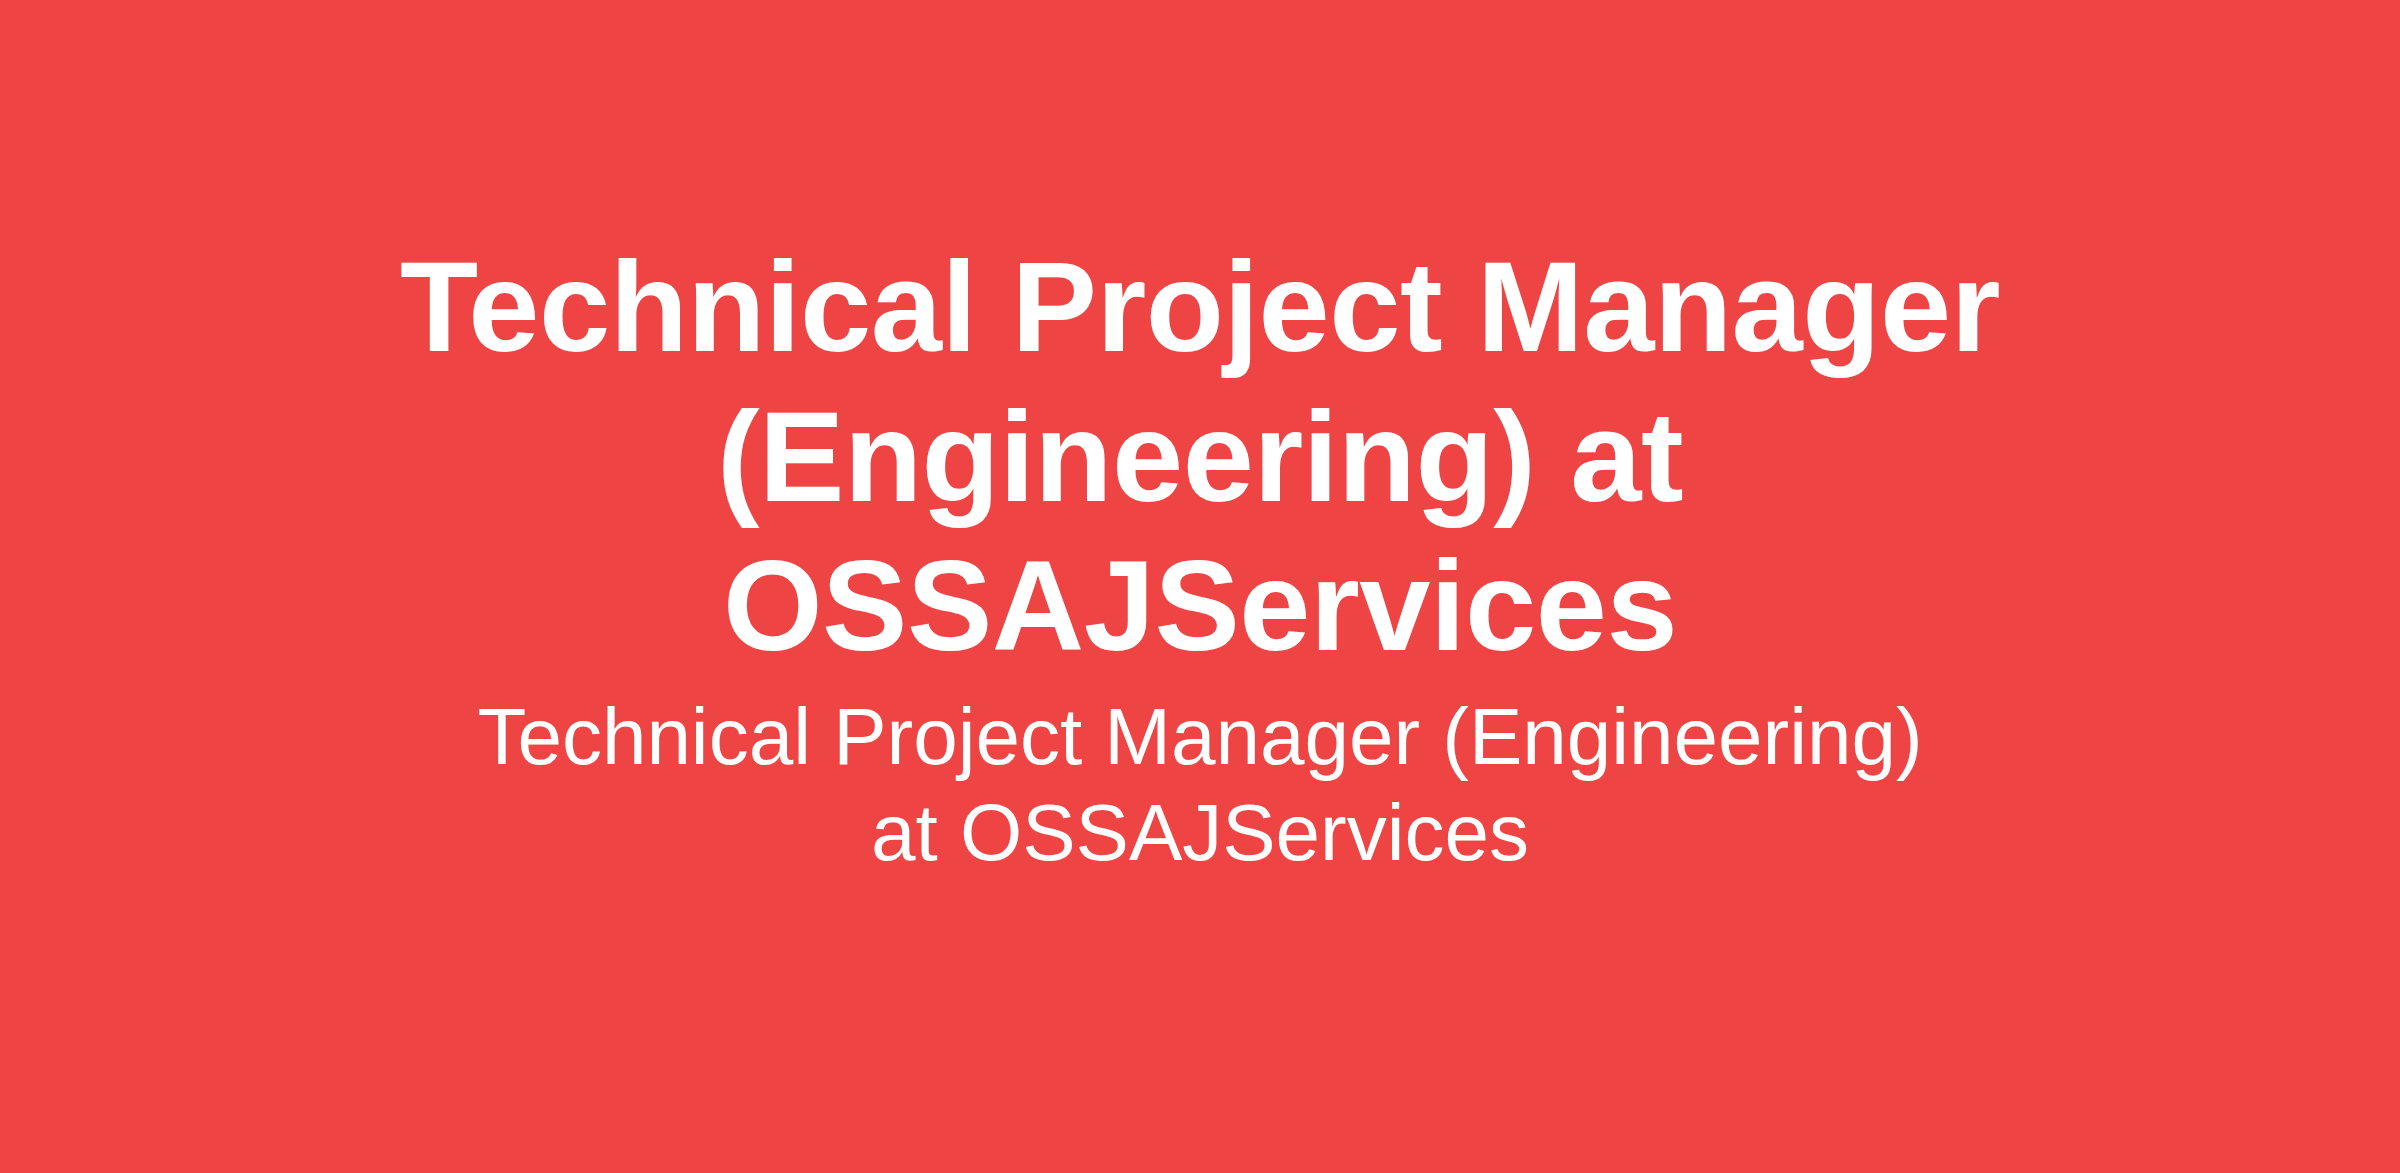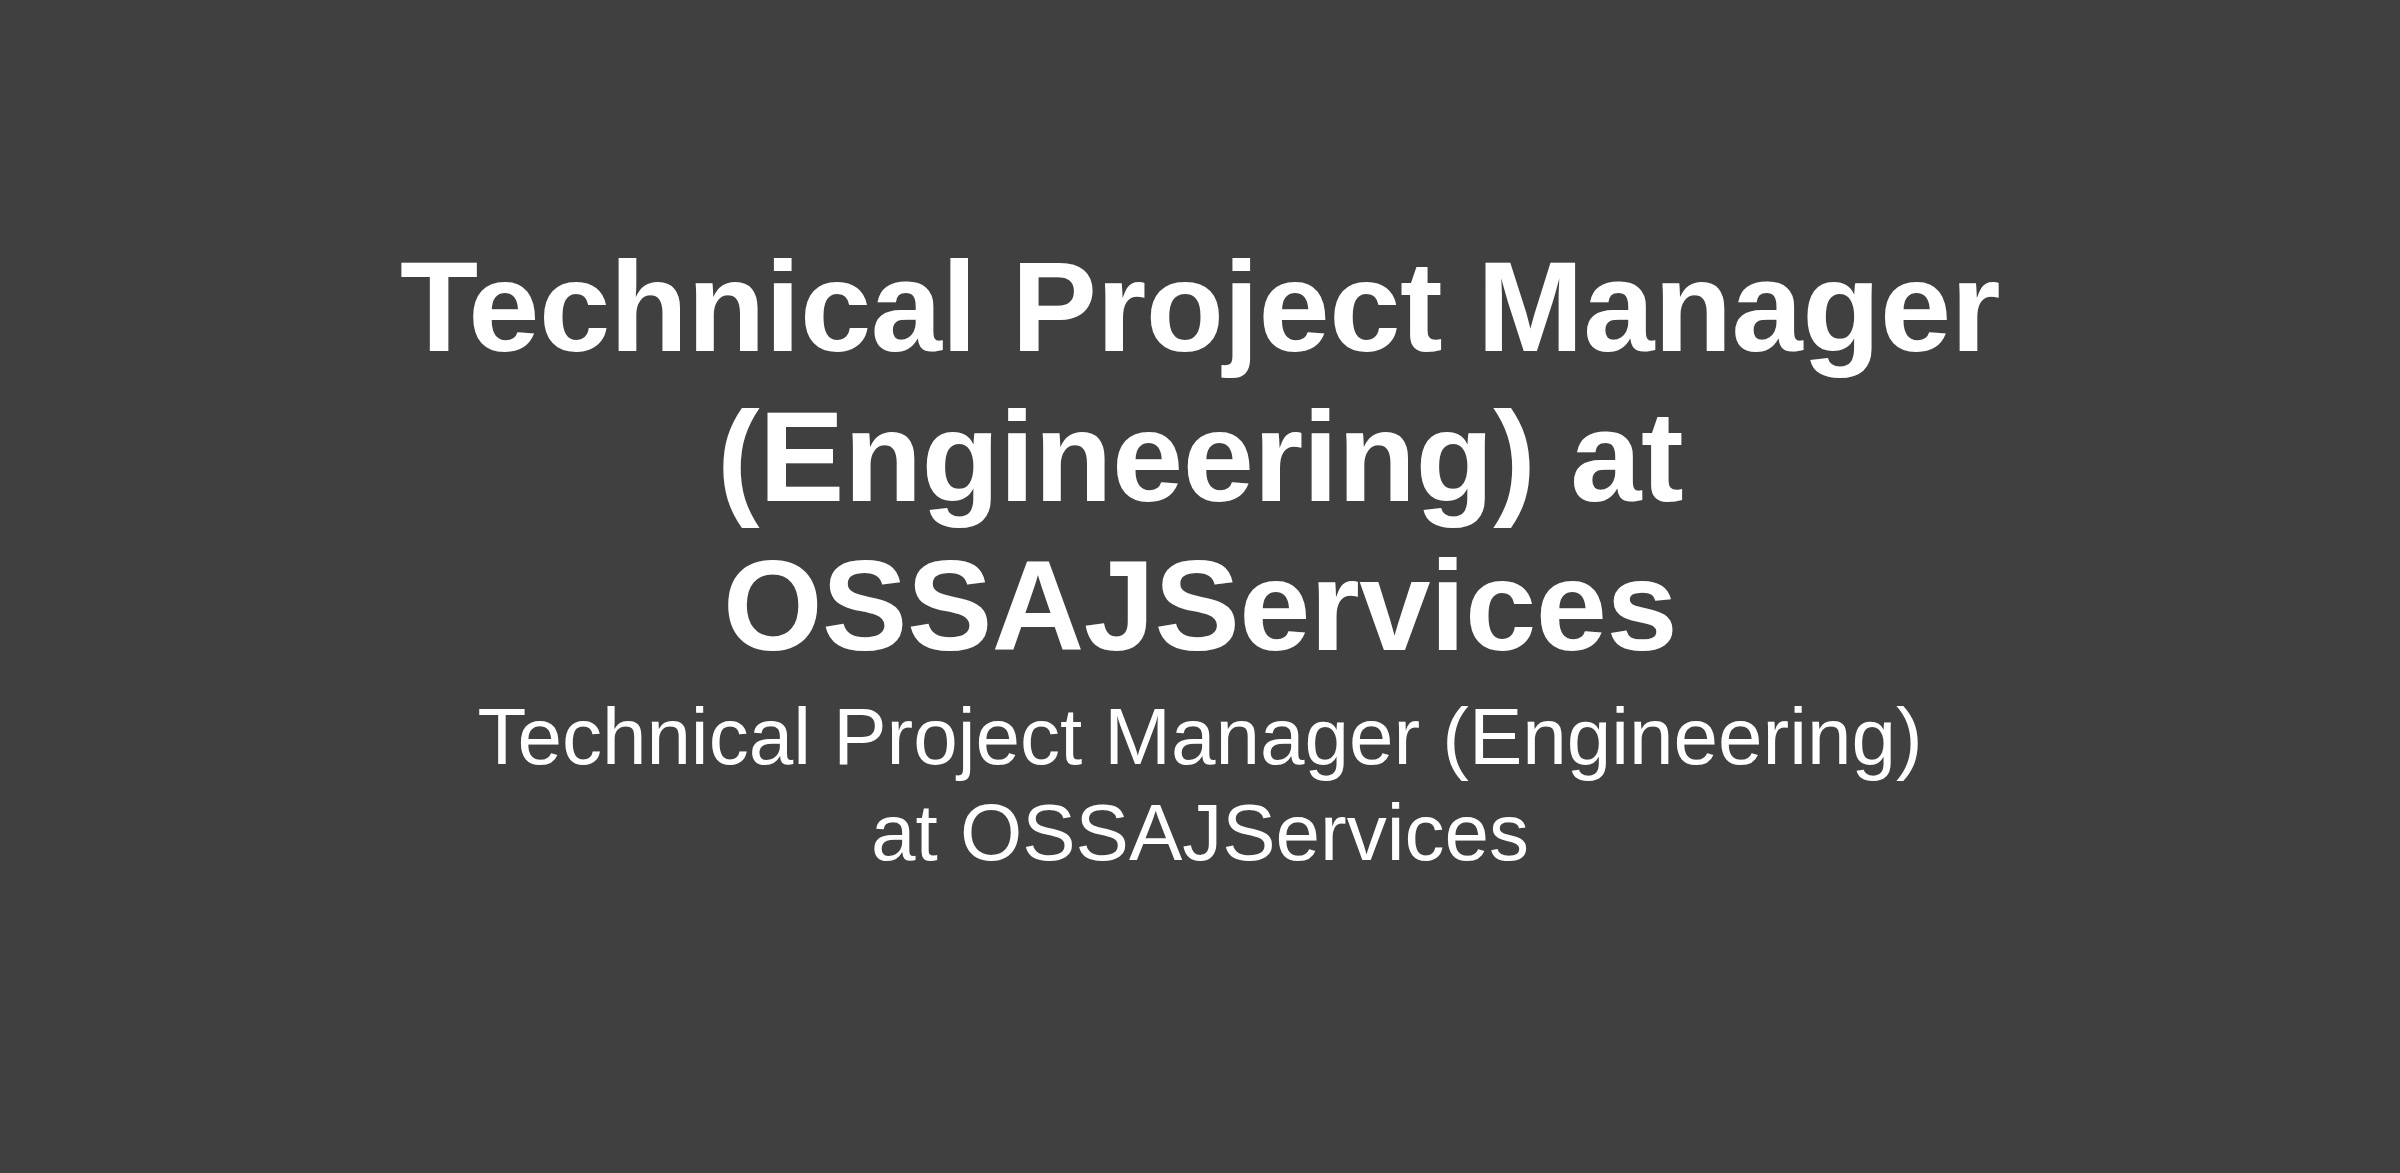--- a/index.html
+++ b/index.html
@@ -67,21 +67,21 @@
     font-weight: 400;
     color: #ffffff;
     text-align: center;
     letter-spacing: 0px;
     word-wrap: break-word;
   }
 </style>
 </head>
 <body>
 
-<div class="share-card" style="background-color: #404040;">
+<div class="share-card" style="background-color: #ef4444;">
 
   <div class="card-content">
 
     <h1 class="card-title" style="color: rgb(255, 255, 255);">Technical Project Manager (Engineering) at OSSAJServices</h1>
 
     <p class="card-subtitle" style="color: rgb(255, 255, 255);">Technical Project Manager (Engineering) at OSSAJServices</p>
 
   </div>
 
 </div>

